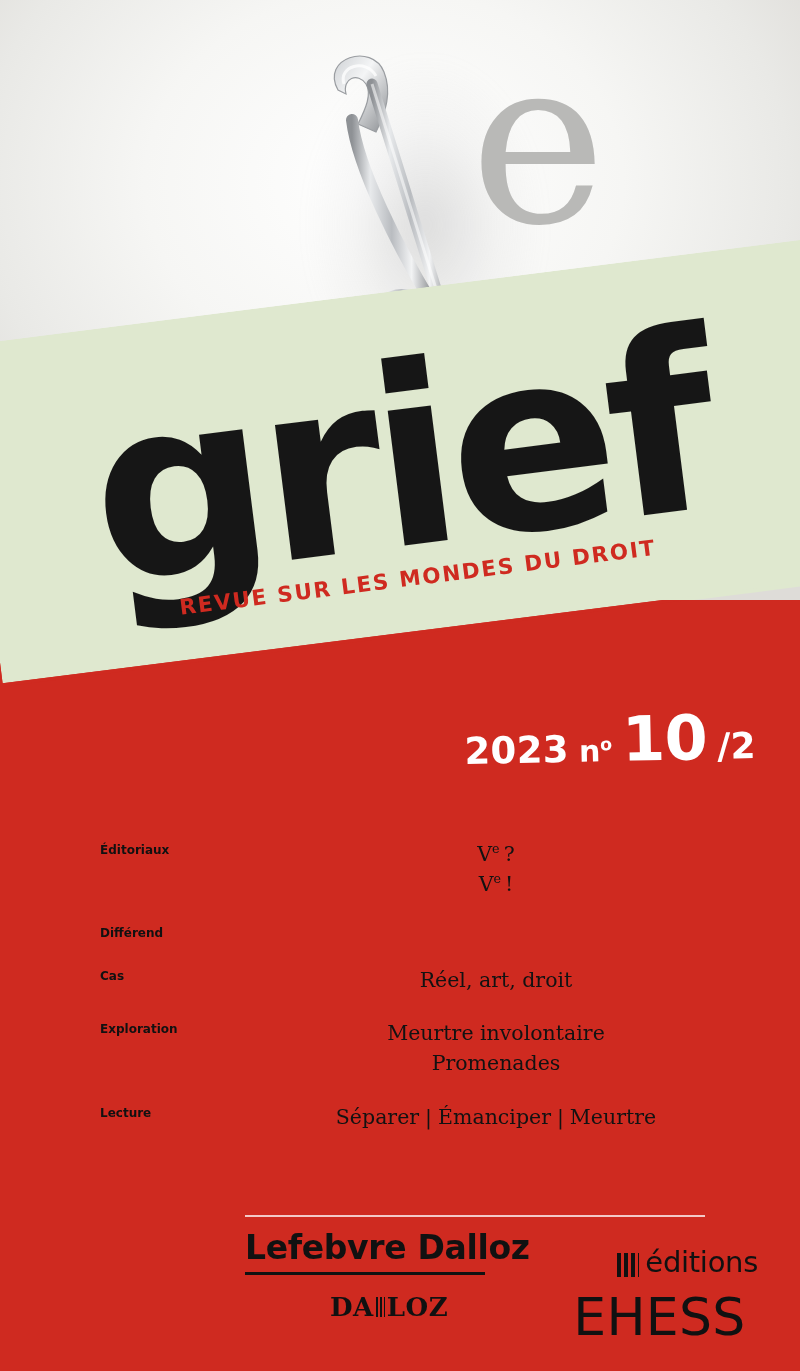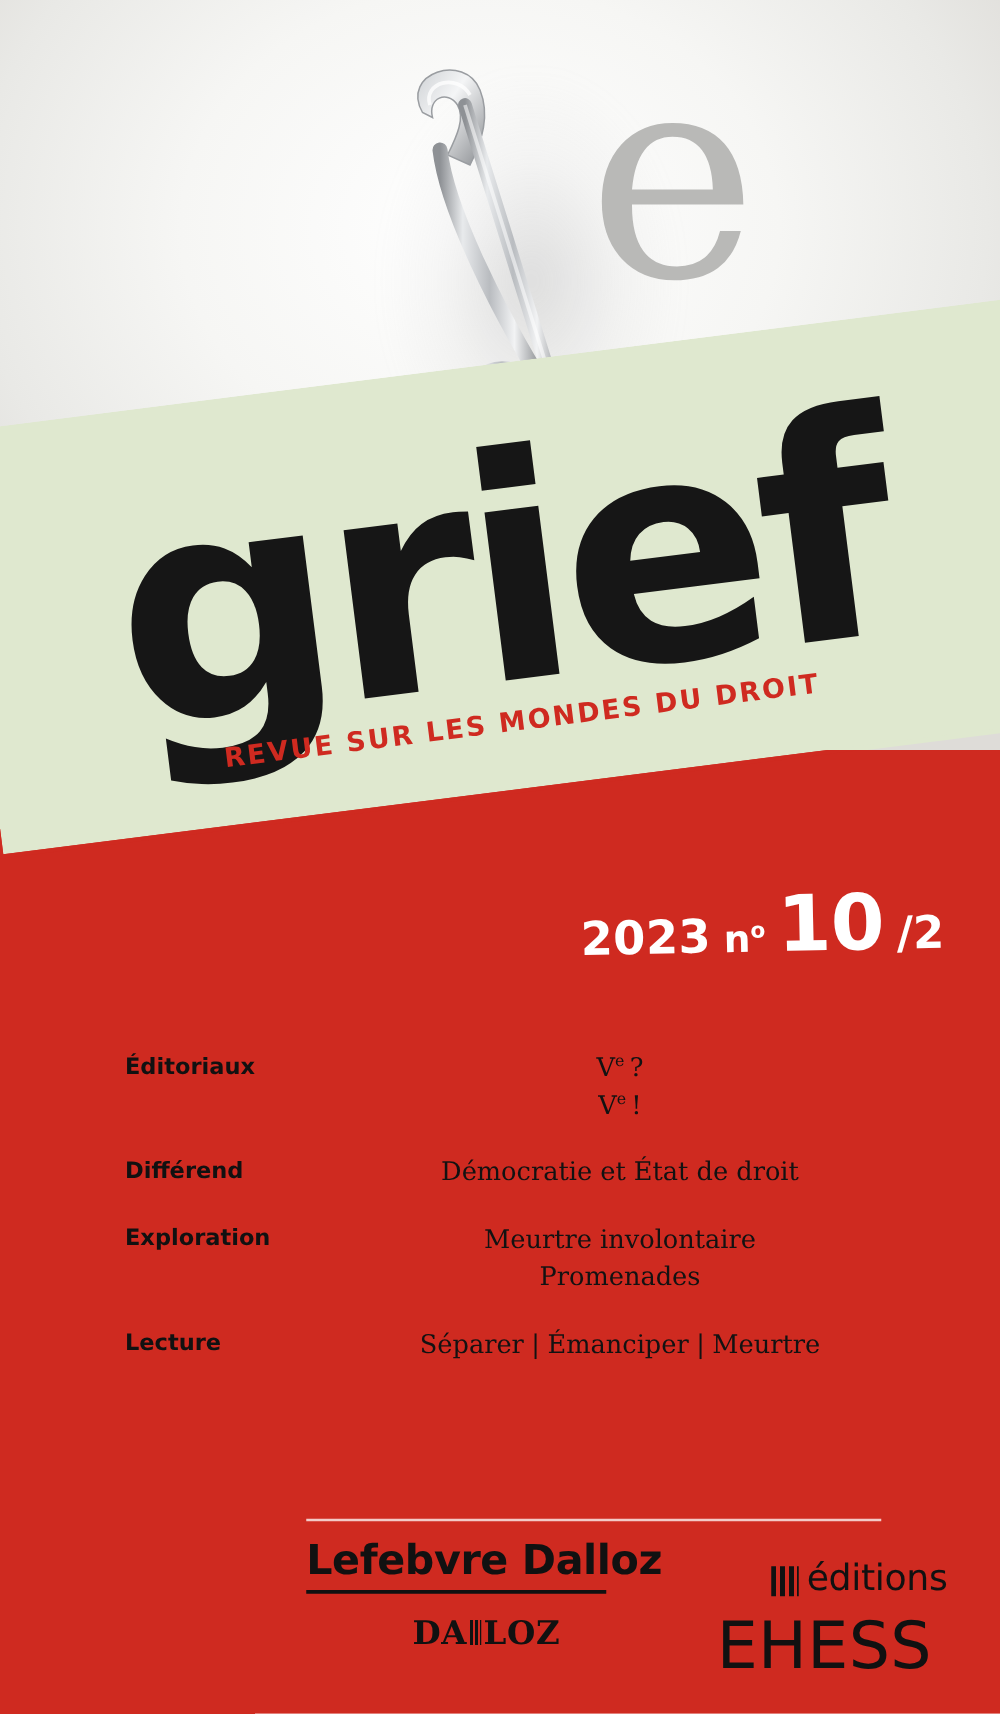--- a/index.html
+++ b/index.html
@@ -174,21 +174,21 @@
   .row {
     display: flex;
     align-items: flex-start;
     margin-bottom: 24px;
   }
   .row .cat {
     width: 152px;
     flex: 0 0 152px;
     font-family: "DejaVu Sans", sans-serif;
     font-weight: 700;
-    font-size: 18px;
+    font-size: 12px;
     line-height: 1.35;
     color: #111111;
     text-align: left;
     padding-top: 2px;
   }
   .row .items {
     flex: 1 1 auto;
     font-family: "DejaVu Serif", serif;
     font-size: 20.5px;
     line-height: 1.45;
@@ -354,25 +354,28 @@
   <div class="row">
     <div class="cat">Éditoriaux</div>
     <div class="items">
       <div>V<sup class="ord">e</sup> ?</div>
       <div>V<sup class="ord">e</sup> !</div>
     </div>
   </div>
 
   <div class="row">
     <div class="cat">Différend</div>
+  </div>
+
+  <div class="row">
+    <div class="cat">Cas</div>
     <div class="items">
-      <div>Démocratie et État de droit</div>
+      <div>Réel, art, droit</div>
     </div>
   </div>
-
 
   <div class="row">
     <div class="cat">Exploration</div>
     <div class="items">
       <div>Meurtre involontaire</div>
       <div>Promenades</div>
     </div>
   </div>
 
   <div class="row">

